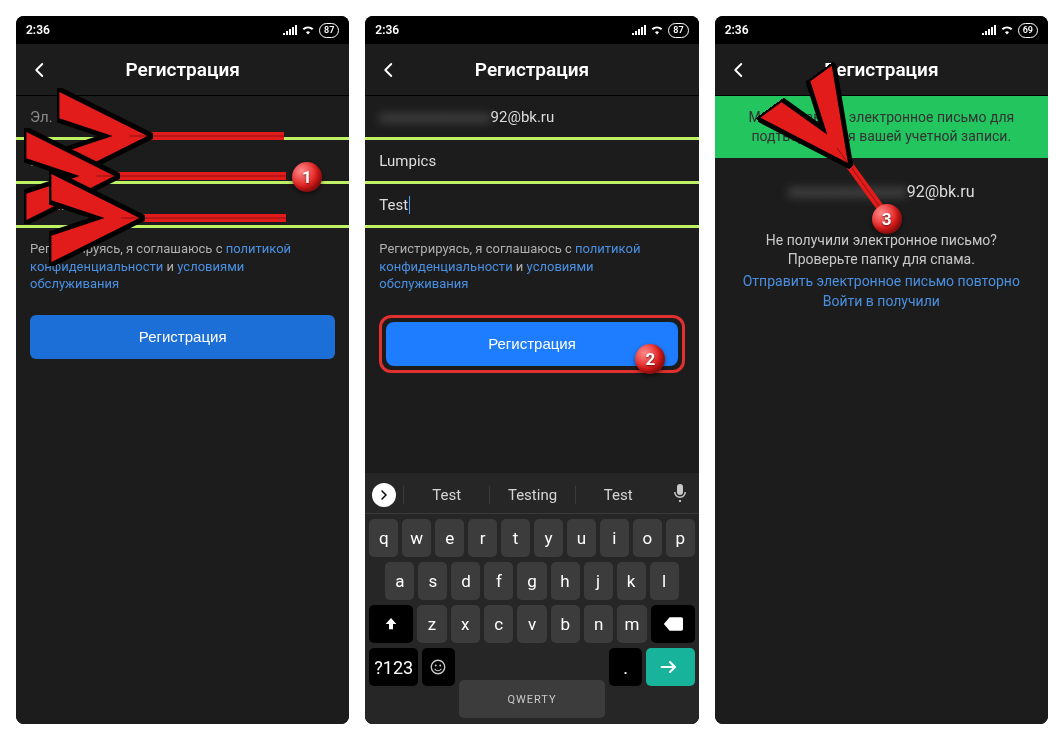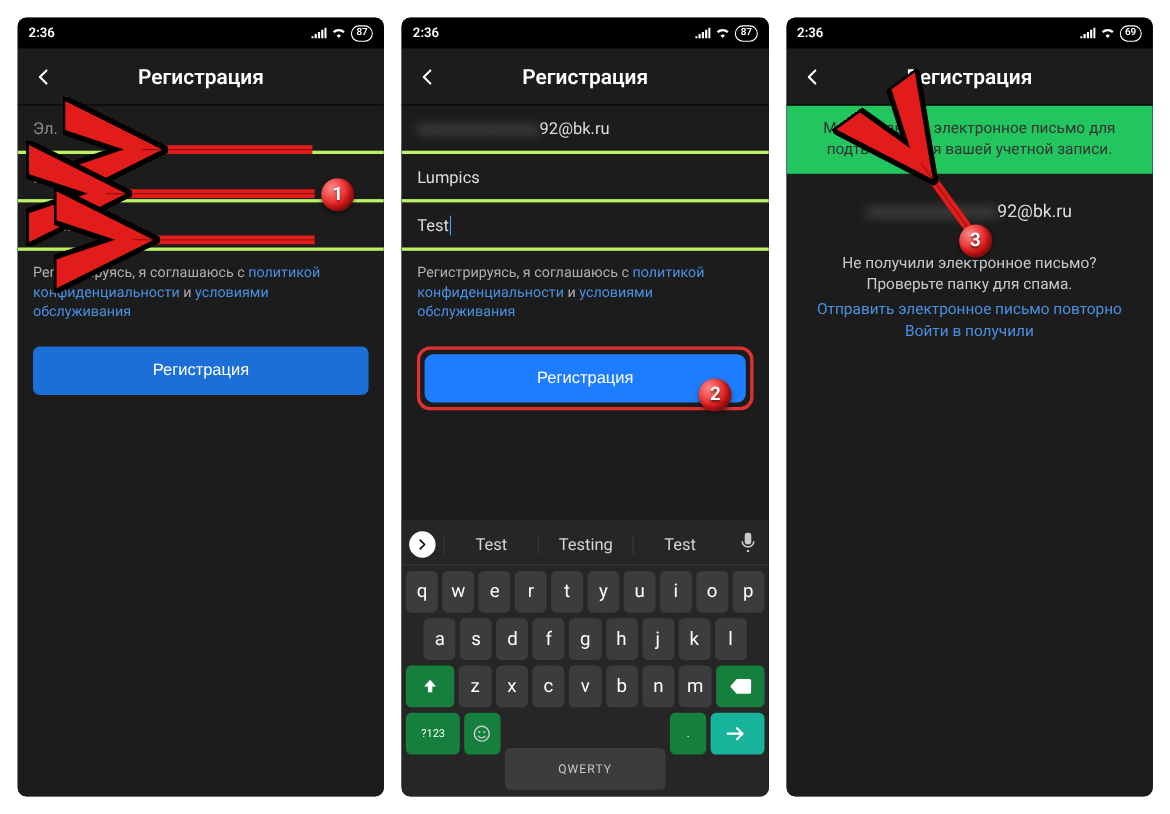--- a/index.html
+++ b/index.html
@@ -154,21 +154,21 @@
   .key {
     background: #3c3c3c;
     color:#ffffff;
     border-radius: 5px;
     height: 38px;
     flex: 1 1 0;
     display:flex; align-items:center; justify-content:center;
     font-size: 17px;
     cursor:pointer;
   }
-  .key.dark { background: #15803d; font-size:10px; }
+  .key.dark { background: #000000; font-size:18px; }
   .key.wide1 { flex: 1.5 1 0; }
   .key.space { flex: 4.5 1 0; font-size:11px; letter-spacing:1px; color:#c9c9c9;margin-top:32px;}
   .key.enter { background: #17b39a; flex:1.5 1 0; }
   .key svg { display:block; }
   .keyboard .bottom-pad { height:6px; }
   
   .notice-banner {
     background: #22c55e;
     color: #333333;
     font-size: 14px;

